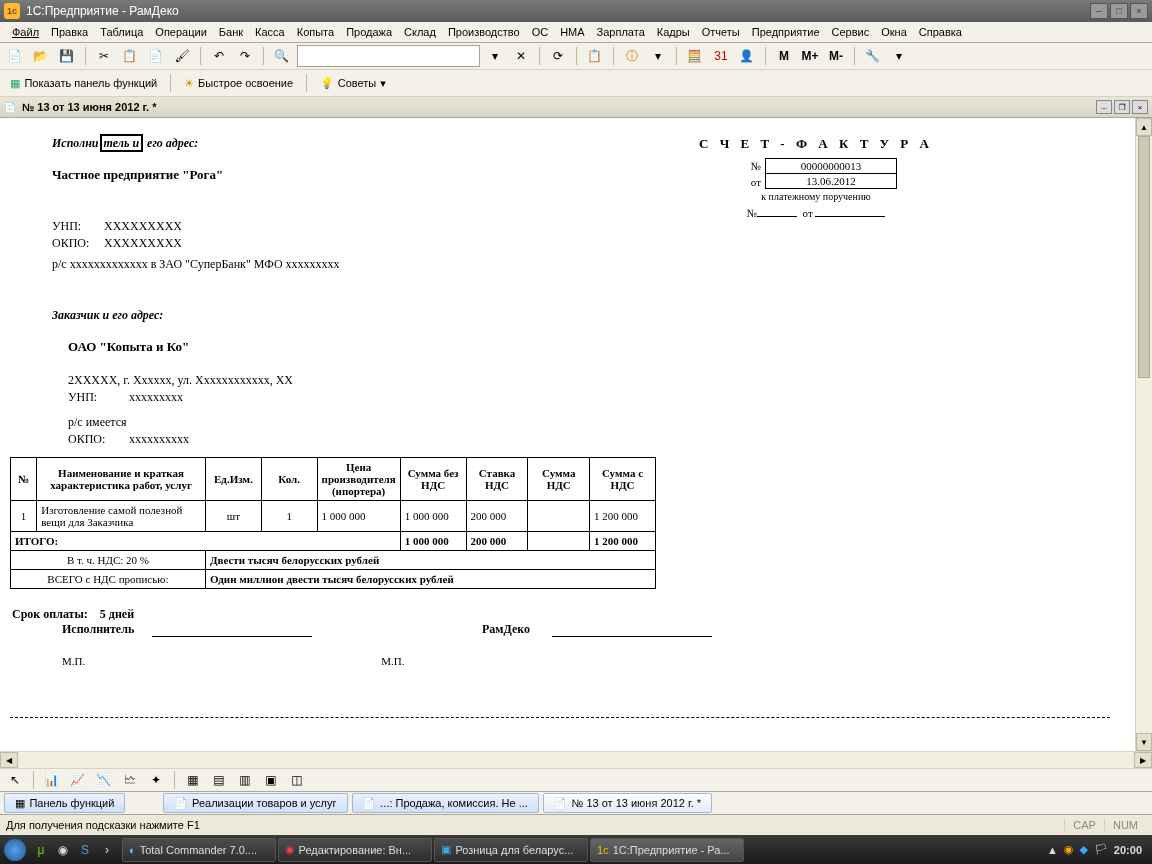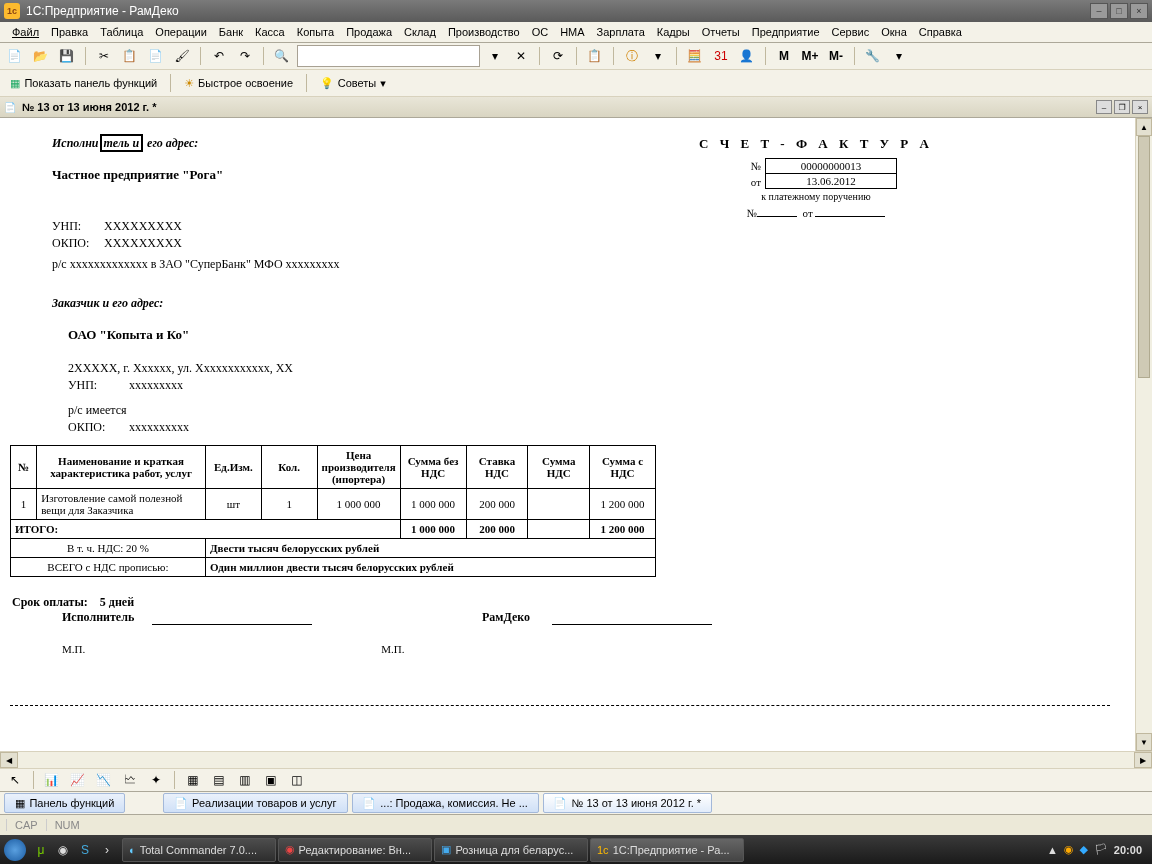--- a/index.html
+++ b/index.html
@@ -43,21 +43,21 @@
 .sub-note{text-align:center;font-size:10px;margin-top:2px}
 .underline-slot{border-bottom:1px solid #000;display:inline-block;min-width:50px;height:12px}
 .info-line{margin:2px 0}
 .info-lbl{display:inline-block;width:52px}
 .pad-left{padding-left:58px}
 
 table.items{border-collapse:collapse;margin-top:10px;font-size:11px;width:646px;margin-left:0}
 table.items th,table.items td{border:1px solid #000;padding:3px 4px;vertical-align:middle}
 table.items th{font-weight:bold;text-align:center}
 .tac{text-align:center}
-.tar{text-align:center}
+.tar{text-align:left}
 .totals td{border-top:1px solid #000}
 .wide-row td.label{text-align:center}
 
 .sig-row{display:flex;}
 .sig-cell{flex:0 0 320px;padding-left:52px}
 .sig-lab{display:inline-block;width:90px;font-weight:bold}
 .sig-line{border-bottom:1px solid #000;display:inline-block;width:160px;height:14px;vertical-align:bottom}
 .mp{padding-left:52px;margin-top:18px;font-size:11px}
 
 .vscroll{position:absolute;right:0;top:0;bottom:0;width:16px;background:#f1efe2;border-left:1px solid #d8d2bd}
@@ -220,21 +220,21 @@
               <div style="margin-top:2px;font-size:11px">
                 <span>№</span><span class="underline-slot" style="min-width:40px"></span>
                 &nbsp;<span>от</span> <span class="underline-slot" style="min-width:70px"></span>
               </div>
             </div>
           </div>
         </div>
 
         <div style="margin-top:4px;padding-left:42px">р/с xxxxxxxxxxxxx в ЗАО "СуперБанк"  МФО xxxxxxxxx</div>
 
-        <div class="bolditalic" style="margin-top:24px;padding-left:42px">Заказчик и его адрес:</div>
+        <div class="bolditalic" style="margin-top:36px;padding-left:42px">Заказчик и его адрес:</div>
         <div class="bold" style="margin-top:16px;font-size:13px;padding-left:58px">ОАО "Копыта и Ко"</div>
         <div style="height:16px"></div>
         <div class="pad-left info-line">2XXXXX, г. Xxxxxx, ул. Xxxxxxxxxxxx, XX</div>
         <div class="pad-left info-line"><span class="info-lbl">УНП:</span>&nbsp;&nbsp;&nbsp;<span>xxxxxxxxx</span></div>
         <div class="pad-left info-line" style="margin-top:10px">р/с имеется</div>
         <div class="pad-left info-line"><span class="info-lbl">ОКПО:</span>&nbsp;&nbsp;&nbsp;<span>xxxxxxxxxx</span></div>
 
         <table class="items">
           <thead>
             <tr>
@@ -320,20 +320,21 @@
     <div class="wintabs">
       <div class="wintab">▦ <span>Панель функций</span></div>
       <div style="flex:0 0 30px"></div>
       <div class="wintab">📄 <span>Реализации товаров и услуг</span></div>
       <div class="wintab">📄 <span>...: Продажа, комиссия. Не ...</span></div>
       <div class="wintab active">📄 <span>№ 13 от 13 июня 2012 г. *</span></div>
     </div>
   </div>
 
   <div class="statusbar">
+    <div class="flex">Для получения подсказки нажмите F1</div>
     <div class="ind">CAP</div>
     <div class="ind">NUM</div>
   </div>
 </div>
 
 <div class="taskbar">
   <div class="start"></div>
   <div class="qlaunch">
     <div class="qi" style="color:#7c0">μ</div>
     <div class="qi">◉</div>

